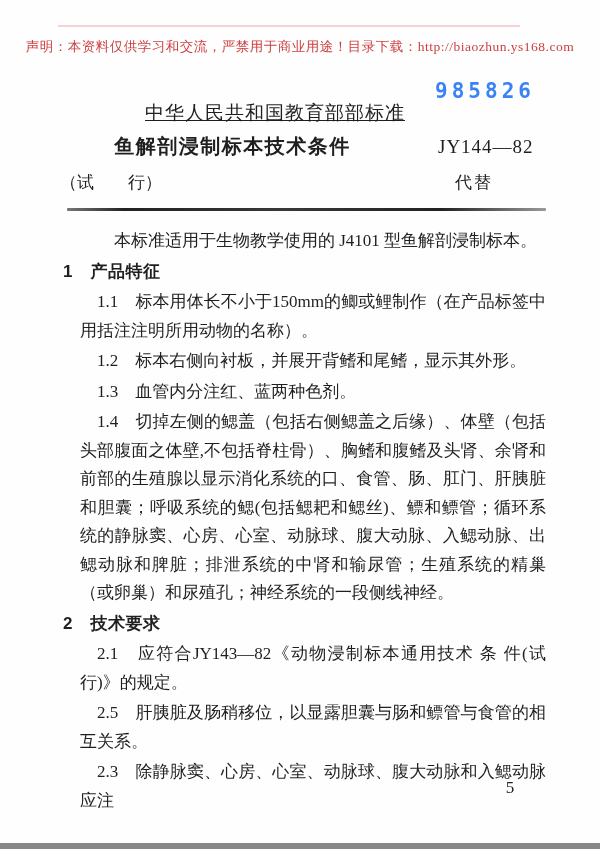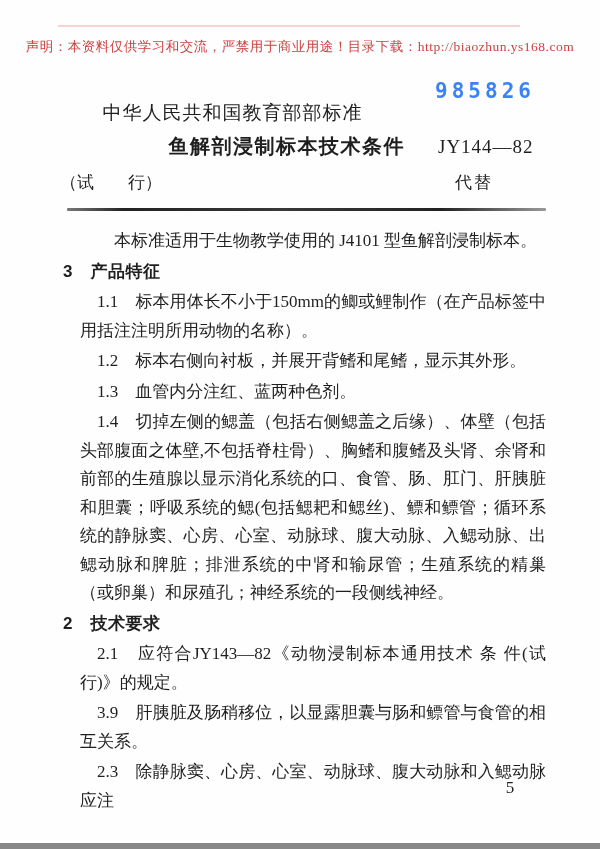--- a/index.html
+++ b/index.html
@@ -37,29 +37,30 @@
     font-family: "DejaVu Sans Mono", monospace;
     font-size: 21px;
     font-weight: 700;
     letter-spacing: 4px;
     color: #3b82f6;
   }
   .authority {
     position: absolute;
     top: 100px; left: 60px;
     width: 345px;
-    text-align: center;
+    text-align: right;
     font-size: 19px;
     letter-spacing: 1px;
+    text-decoration: underline;
   }
   .doc-title {
     position: absolute;
     top: 133px; left: 60px;
     width: 345px;
-    text-align: right;
+    text-align: center;
     font-size: 20px;
     font-weight: 700;
     letter-spacing: 1.5px;
     font-family: "Liberation Sans", "DejaVu Sans", sans-serif;
   }
   .std-number {
     position: absolute;
     top: 136px; left: 438px;
     font-size: 19px;
     letter-spacing: 1px;
@@ -132,34 +133,34 @@
 
   <div class="trial">（试　　行）</div>
 
   <div class="replaces">代替</div>
 
   <div class="divider"></div>
 
   <div class="doc-body">
     <p class="intro">本标准适用于生物教学使用的 J4101 型鱼解剖浸制标本。</p>
 
-    <h2>3　产品特征</h2>
+    <h2>1　产品特征</h2>
 
     <p class="clause">1.1　标本用体长不小于150mm的鲫或鲤制作（在产品标签中用括注注明所用动物的名称）。</p>
 
     <p class="clause">1.2　标本右侧向衬板，并展开背鳍和尾鳍，显示其外形。</p>
 
     <p class="clause">1.3　血管内分注红、蓝两种色剂。</p>
 
     <p class="clause">1.4　切掉左侧的鳃盖（包括右侧鳃盖之后缘）、体壁（包括头部腹面之体壁,不包括脊柱骨）、胸鳍和腹鳍及头肾、余肾和前部的生殖腺以显示消化系统的口、食管、肠、肛门、肝胰脏和胆囊；呼吸系统的鳃(包括鳃耙和鳃丝)、鳔和鳔管；循环系统的静脉窦、心房、心室、动脉球、腹大动脉、入鳃动脉、出鳃动脉和脾脏；排泄系统的中肾和输尿管；生殖系统的精巢（或卵巢）和尿殖孔；神经系统的一段侧线神经。</p>
 
     <h2>2　技术要求</h2>
 
     <p class="clause">2.1　应符合JY143—82《动物浸制标本通用技术 条 件(试行)》的规定。</p>
 
-    <p class="clause">3.9　肝胰脏及肠稍移位，以显露胆囊与肠和鳔管与食管的相互关系。</p>
+    <p class="clause">2.5　肝胰脏及肠稍移位，以显露胆囊与肠和鳔管与食管的相互关系。</p>
 
     <p class="clause">2.3　除静脉窦、心房、心室、动脉球、腹大动脉和入鳃动脉应注</p>
   </div>
 
   <div class="page-number">5</div>
 
 </div>
 
 </body></html>

